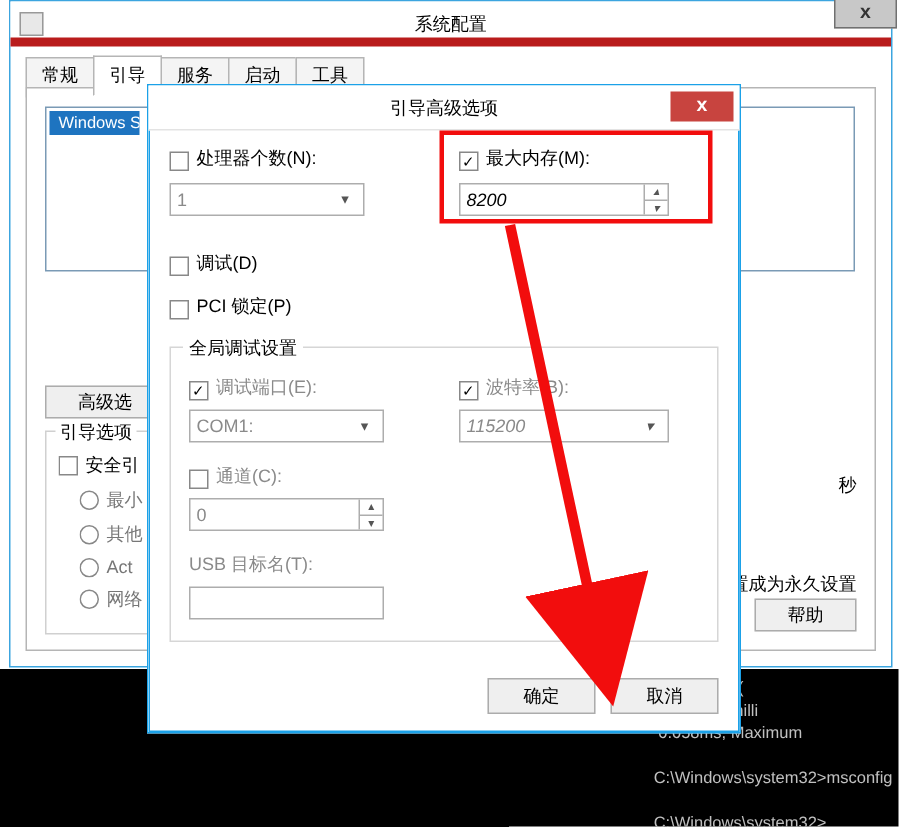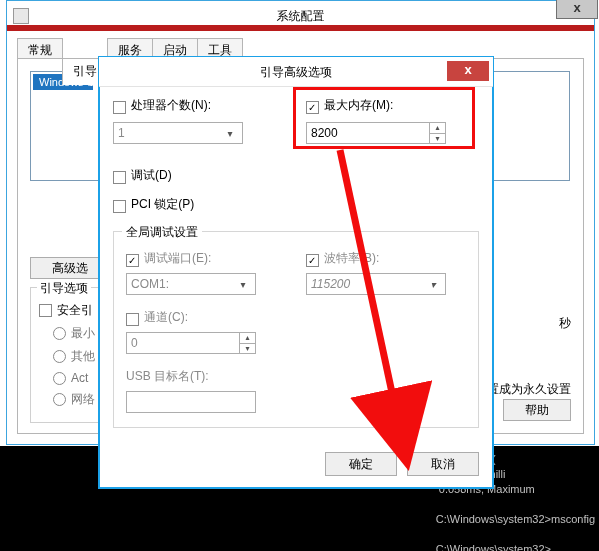--- a/index.html
+++ b/index.html
@@ -7,21 +7,21 @@
   body { width: 599px; height: 551px; background: #fff; position: relative; overflow: hidden; }
 
   
   .base-window { position: absolute; left: 6px; top: 0; width: 589px; height: 445px; background: #fff; border: 1px solid #3ca5df; }
   .base-title { height: 30px; background: #fff; position: relative; text-align: center; line-height: 30px; font-size: 12px; border-bottom: 6px solid #b91c1c;}
   .base-icon { position: absolute; left: 6px; top: 7px; width: 16px; height: 16px; background: #e8e8e8; border: 1px solid #999; }
   .base-close { position: absolute; right: -4px; top: -4px; width: 42px; height: 22px; background: #c8c8c8; border: 1px solid #707070; text-align: center; line-height: 20px; font-size: 13px; font-weight: bold; color: #333; }
   .tabs { position: absolute; left: 10px; top: 36px; display: flex; font-size: 12px; }
   .tab { padding: 4px 10px; border: 1px solid #b5b5b5; background: #fff; margin-right: -1px; border-bottom: 1px solid #fff; }
   .tab.inactive { background: #f4f4f4; border-bottom: 1px solid #b5b5b5; position: relative; top: 1px; padding-top: 3px; padding-bottom: 3px;}
-  .tab.active { position: relative; z-index: 2; margin-top: 21px; }
+  .tab.active { position: relative; z-index: 2; }
   .tab-body { position: absolute; left: 10px; top: 57px; right: 10px; bottom: 10px; border: 1px solid #b5b5b5; background: #fff; }
 
   .listbox { position: absolute; left: 12px; top: 12px; width: 540px; height: 110px; border: 1px solid #7a9ab5; background: #fff; }
   .listitem { background: #1e74c0; color: #fff; font-size: 11px; padding: 2px 6px; margin: 2px; width: 60px; white-space: nowrap; overflow: hidden;}
 
   .adv-btn { position: absolute; left: 12px; top: 198px; width: 80px; height: 22px; border: 1px solid #acacac; background: #efefef; font-size: 12px; text-align: center; line-height: 20px; overflow: hidden;}
 
   .boot-group { position: absolute; left: 12px; top: 228px; width: 78px; height: 136px; border: 1px solid #d0d0d0; }
   .boot-group-title { position: absolute; left: 6px; top: -8px; background: #fff; font-size: 12px; padding: 0 3px;}
   .chk-row { display:flex; align-items:center; font-size:12px; margin: 8px 0 0 8px; white-space: nowrap; overflow: hidden;}
@@ -147,21 +147,21 @@
         <div class="combo disabled" style="width:130px; margin-top:8px;">
           <span>1</span>
           <span class="caret">▾</span>
         </div>
       </div>
       <div class="col">
         <div class="field-label">
             <span class="chk checked"></span>
             <span>最大内存(M):</span>
           </div>
-        <div class="numbox" style="width:140px; margin-top:8px; padding-right:0;">
+        <div class="numbox" style="width:140px; margin-top:8px; padding-right:0;font-style:italic;">
           <span>8200</span>
           <div class="spinner">
               <div>▴</div>
               <div>▾</div>
             </div>
         </div>
       </div>
       <div class="redbox" style="left:180px; top:-10px; width:182px; height:62px;"></div>
     </div>
 

